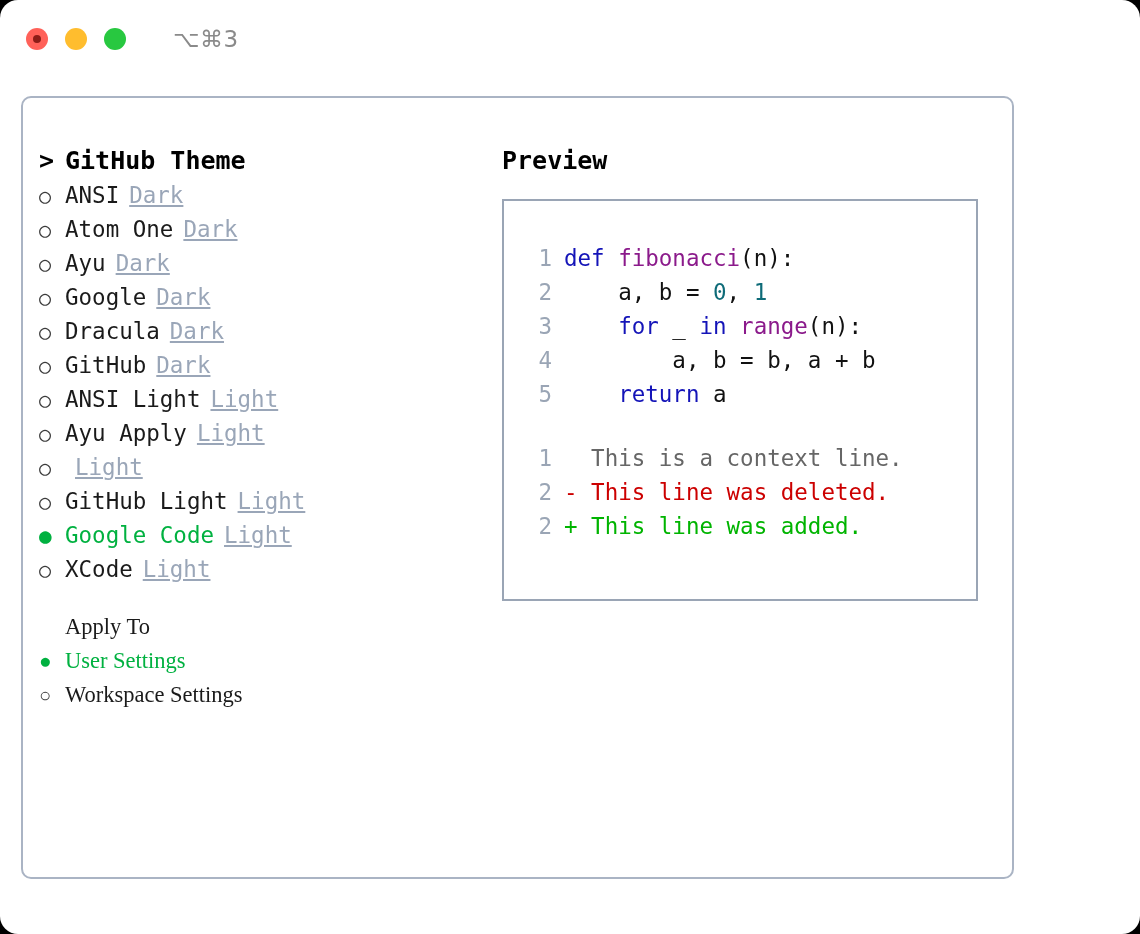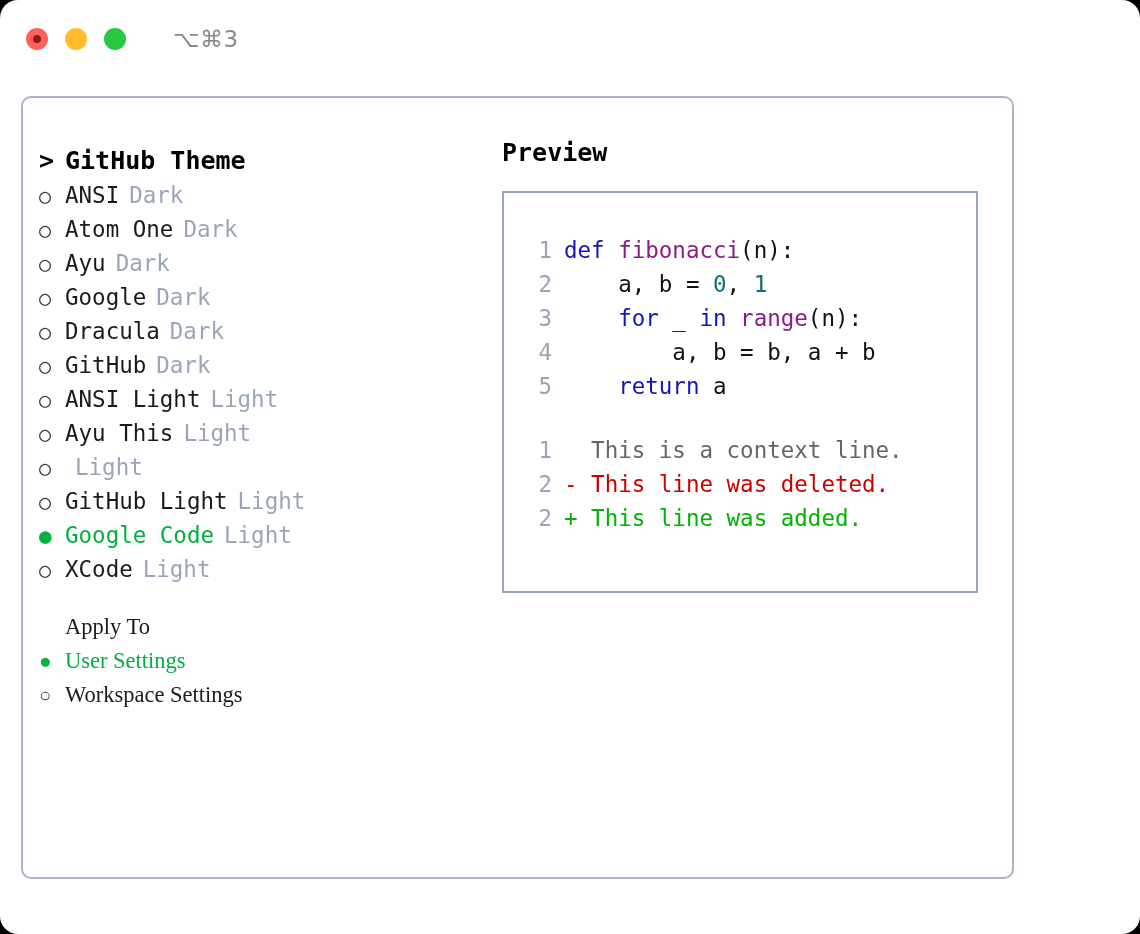--- a/index.html
+++ b/index.html
@@ -82,21 +82,21 @@
   }
   .bullet {
     width: 26px;
     flex: 0 0 auto;
     font-size: 20px;
     color: #3b3b3b;
   }
   .bullet.sel { color: #00b140; font-size: 21px; }
   .row-label { color: #1a1a1a; }
   .row-label.sel { color: #00b140; }
-  .row-badge { color: #9aa6b8; margin-left: 10px; }
+  .row-badge { color: #9aa6b8; margin-left: 10px; text-decoration: underline; }
 
   .heading-row {
     display: flex;
     align-items: baseline;
     height: 36px;
     white-space: pre;
     font-size: 25px;
     font-weight: bold;
   }
   .heading-row .caret {
@@ -123,21 +123,21 @@
     margin-top: 34px;
     font-size: 22px;
     color: #9aa6b8;
     line-height: 34px;
     width: 420px;
   }
 
   
   #right-pane {
     position: absolute;
-    left: 479px; top: 40px;
+    left: 479px; top: 48px;
     width: 480px;
   }
   #preview-title {
     font-size: 25px;
     font-weight: bold;
     color: #000000;
     margin-bottom: 24px;
   }
   #preview-box {
     width: 476px; height: 402px;
@@ -192,21 +192,21 @@
       </div>
 
       <div id="theme-list">
           <div class="list-row"><span class="bullet">○</span><span class="row-label">ANSI</span><span class="row-badge">Dark</span></div>
           <div class="list-row"><span class="bullet">○</span><span class="row-label">Atom One</span><span class="row-badge">Dark</span></div>
           <div class="list-row"><span class="bullet">○</span><span class="row-label">Ayu</span><span class="row-badge">Dark</span></div>
           <div class="list-row"><span class="bullet">○</span><span class="row-label">Google</span><span class="row-badge">Dark</span></div>
           <div class="list-row"><span class="bullet">○</span><span class="row-label">Dracula</span><span class="row-badge">Dark</span></div>
           <div class="list-row"><span class="bullet">○</span><span class="row-label">GitHub</span><span class="row-badge">Dark</span></div>
           <div class="list-row"><span class="bullet">○</span><span class="row-label">ANSI Light</span><span class="row-badge">Light</span></div>
-          <div class="list-row"><span class="bullet">○</span><span class="row-label">Ayu This</span><span class="row-badge">Light</span></div>
+          <div class="list-row"><span class="bullet">○</span><span class="row-label">Ayu Apply</span><span class="row-badge">Light</span></div>
           <div class="list-row"><span class="bullet">○</span><span class="row-badge">Light</span></div>
           <div class="list-row"><span class="bullet">○</span><span class="row-label">GitHub Light</span><span class="row-badge">Light</span></div>
           <div class="list-row"><span class="bullet sel">●</span><span class="row-label sel">Google Code</span><span class="row-badge">Light</span></div>
           <div class="list-row"><span class="bullet">○</span><span class="row-label">XCode</span><span class="row-badge">Light</span></div>
         </div>
 
       <div id="apply-block">
         <div class="sub-heading-row">
           <span class="spacer"></span>
           <span class="sub-text">Apply To</span>

